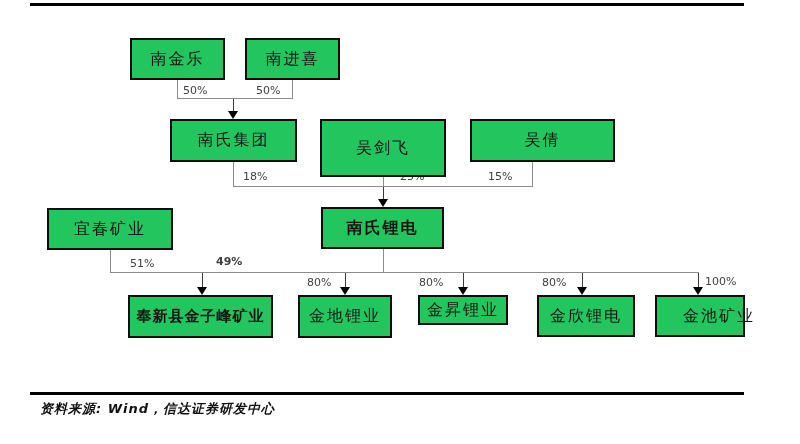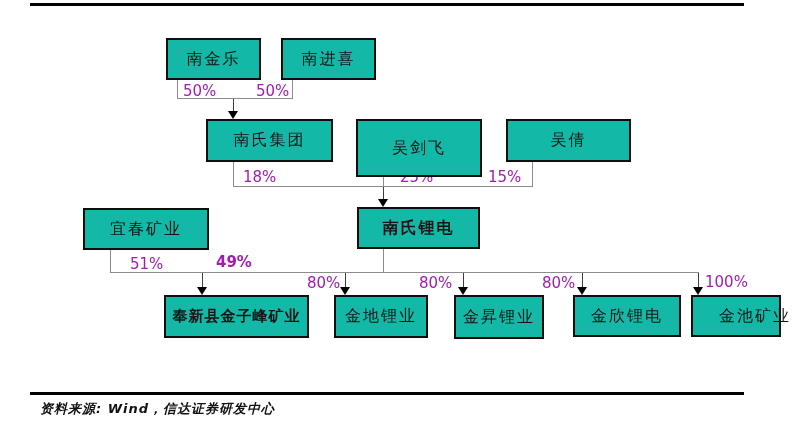--- a/index.html
+++ b/index.html
@@ -8,39 +8,38 @@
     width:800px;height:444px;
     background:#ffffff;
     font-family:"DejaVu Sans","Liberation Sans",sans-serif;
     overflow:hidden;
   }
   .rule{position:absolute;background:#000;height:3px;}
   .node{
     position:absolute;
     box-sizing:border-box;
     border:2px solid #0d0d0d;
-    background:#14b8a6;
+    background:#22c55e;
     display:flex;align-items:center;justify-content:center;
     font-size:16px;color:#141414;letter-spacing:2px;
     white-space:nowrap;
-    margin-left:36px;
   }
   .node.bold{font-weight:bold;}
   .node.small{font-size:15px;letter-spacing:1px;}
   .cl{position:absolute;background:#8c8c8c;}
   .stem{position:absolute;background:#3d3d3d;width:1px;}
   .ah{
     position:absolute;width:0;height:0;
     border-left:5px solid transparent;
     border-right:5px solid transparent;
     border-top:8px solid #000;
   }
   .pct{
     position:absolute;
-    font-size:15px;color:#a21caf;line-height:14px;
+    font-size:11px;color:#404040;line-height:14px;
     letter-spacing:0px;
   }
   .footer-text{
     position:absolute;left:40px;top:400px;
     font-size:13px;font-style:italic;font-weight:bold;color:#111;
     letter-spacing:1px;
   }
 </style>
 </head>
 <body>
@@ -88,26 +87,26 @@
   <div class="pct" style="left:307px;top:276px;">80%</div>
   <div class="pct" style="left:419px;top:276px;">80%</div>
   <div class="pct" style="left:542px;top:276px;">80%</div>
   <div class="pct" style="left:705px;top:275px;">100%</div>
 
   <div class="node" style="left:130px;top:38px;width:95px;height:42px;">南金乐</div>
   <div class="node" style="left:245px;top:38px;width:95px;height:42px;">南进喜</div>
 
   <div class="node" style="left:170px;top:119px;width:127px;height:43px;font-family:Liberation Mono, monospace;">南氏集团</div>
   <div class="node" style="left:320px;top:119px;width:126px;height:58px;">吴剑飞</div>
-  <div class="node" style="left:470px;top:119px;width:125px;height:43px;">吴倩</div>
+  <div class="node" style="left:470px;top:119px;width:145px;height:43px;">吴倩</div>
 
   <div class="node" style="left:47px;top:208px;width:126px;height:42px;">宜春矿业</div>
   <div class="node bold small" style="left:128px;top:295px;width:145px;height:43px;">奉新县金子峰矿业</div>
 
   <div class="node bold" style="left:321px;top:207px;width:123px;height:42px;">南氏锂电</div>
   <div class="node" style="left:298px;top:295px;width:94px;height:43px;">金地锂业</div>
-  <div class="node" style="left:418px;top:295px;width:90px;height:44px;">金昇锂业</div>
-  <div class="node" style="left:537px;top:295px;width:108px;height:42px;">金欣锂电</div>
+  <div class="node" style="left:418px;top:295px;width:90px;height:30px;">金昇锂业</div>
+  <div class="node" style="left:537px;top:295px;width:98px;height:42px;">金欣锂电</div>
   <div class="node" style="left:655px;top:295px;width:90px;height:42px;padding-left:38px;">金池矿业</div>
 
   <div class="footer-text">资料来源: Wind，信达证券研发中心</div>
 
 </div>
 
 </body></html>

